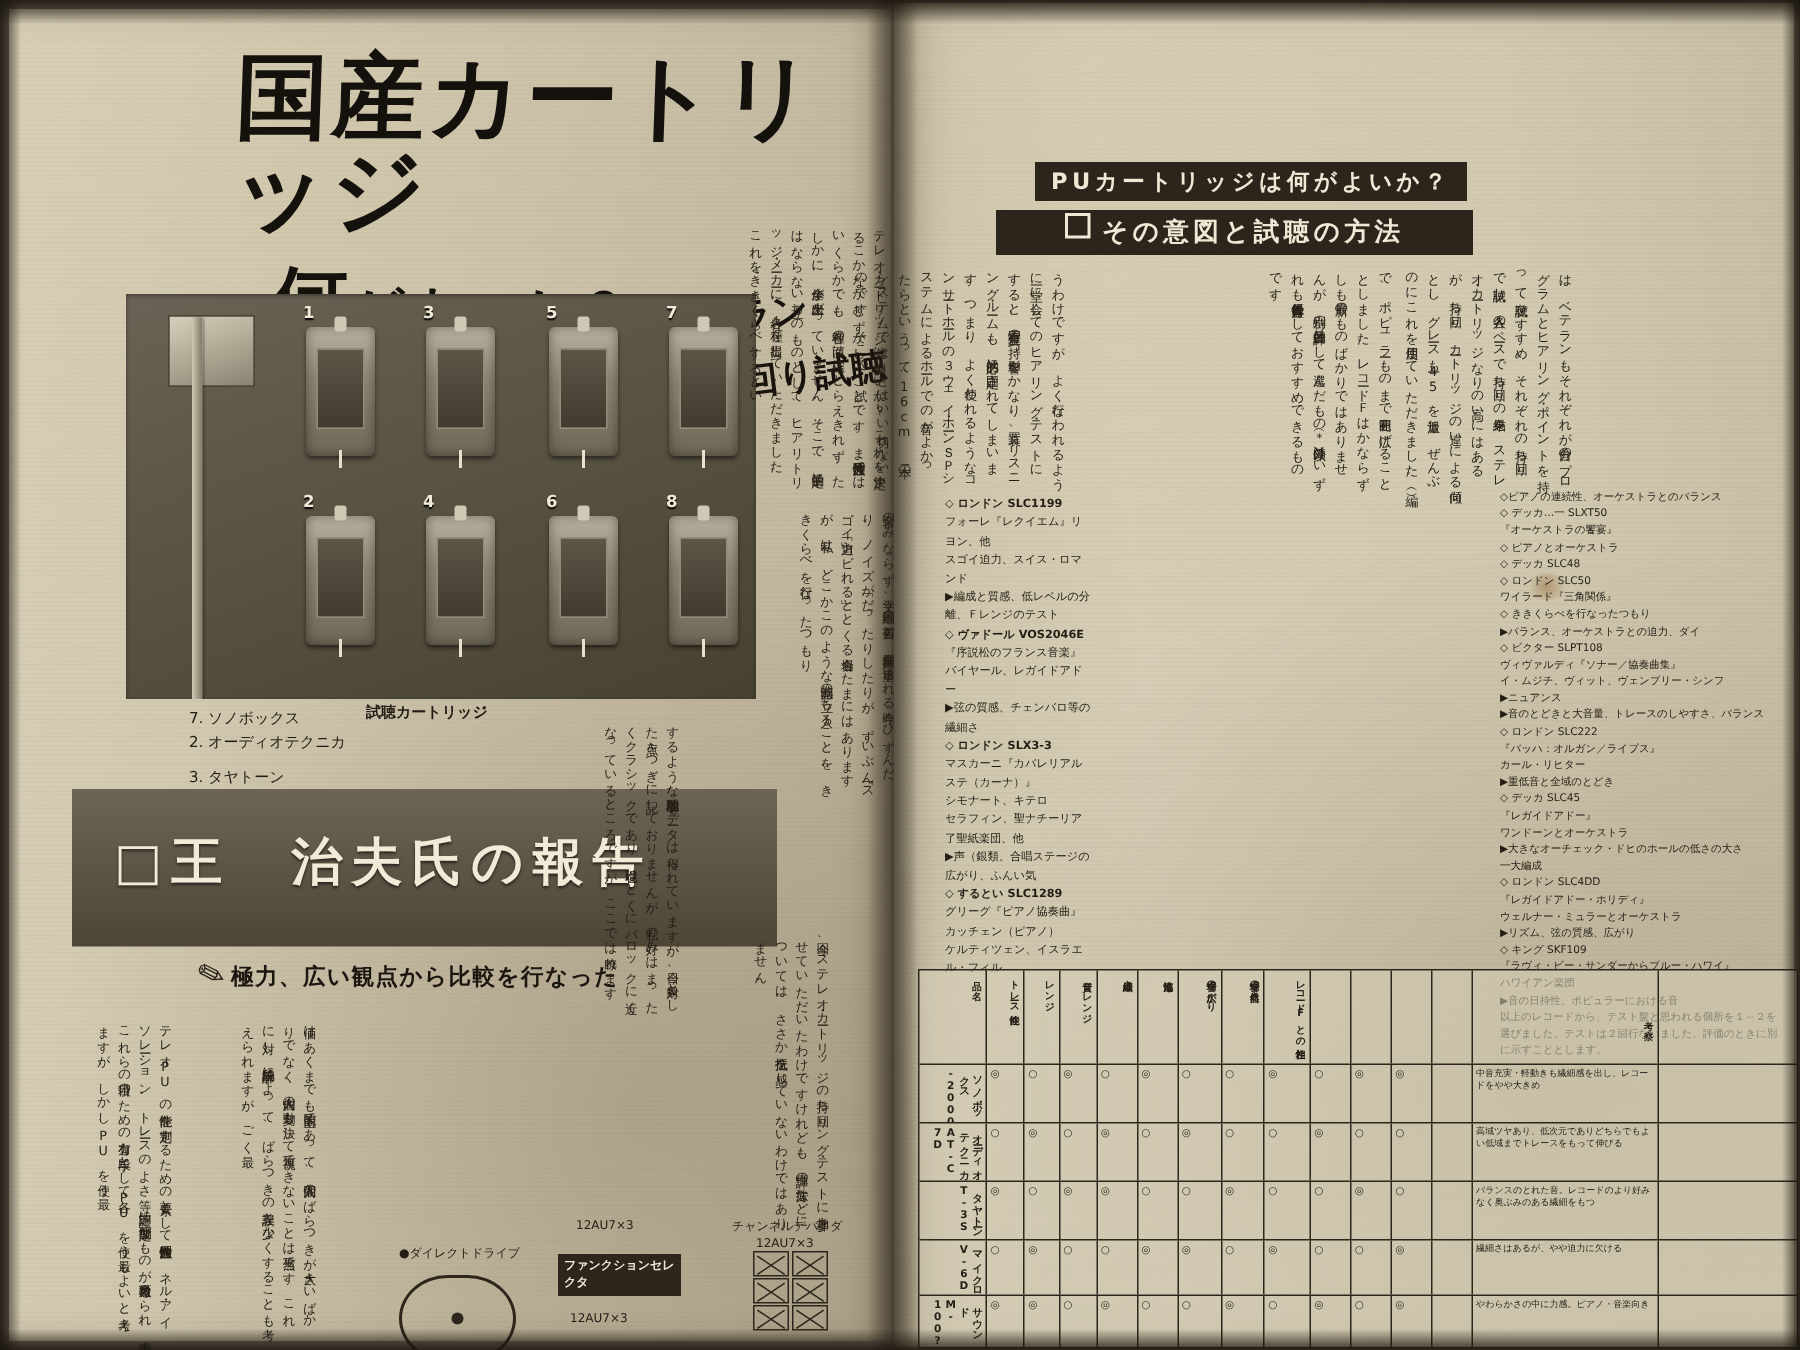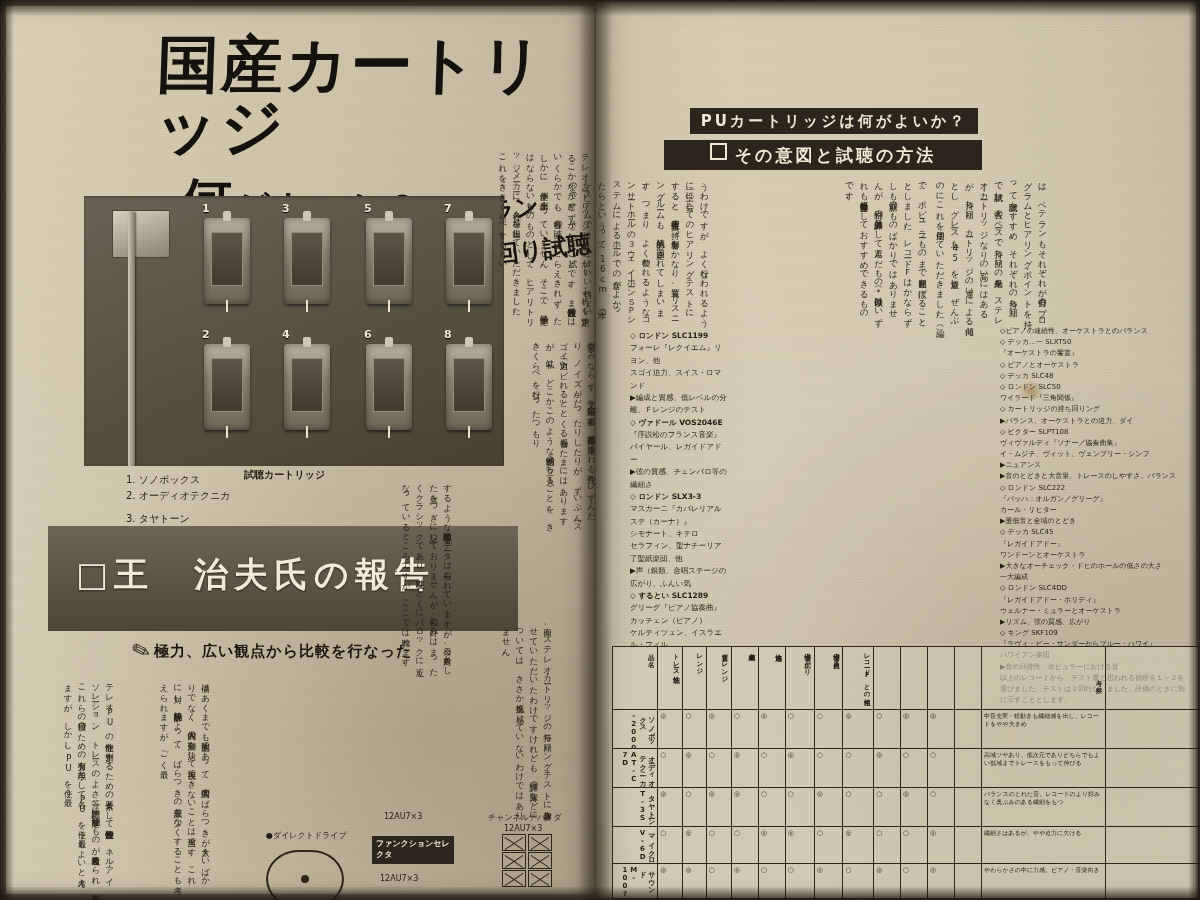--- a/index.html
+++ b/index.html
@@ -218,21 +218,21 @@
       <div class="cnum" style="left:280px;top:6px;">5</div>
       <div class="cnum" style="left:360px;top:6px;">7</div>
       <div class="cnum" style="left:118px;top:132px;">2</div>
       <div class="cnum" style="left:198px;top:132px;">4</div>
       <div class="cnum" style="left:280px;top:132px;">6</div>
       <div class="cnum" style="left:360px;top:132px;">8</div>
     </div>
 
     <div class="listen-title">試聴カートリッジ</div>
     <div class="cart-list">
-      <div>1. ソノボックス</div>
+      <div>7. ソノボックス</div>
       <div>2. オーディオテクニカ</div>
       <div style="height:8px"></div>
       <div>3. タヤトーン</div>
       <div>4. マイクロ精機</div>
       <div>5. サウンド</div>
       <div>6. ニート</div>
       <div>7. グレース</div>
       <div>8. デンオン</div>
       <div class="note">（この番号は評価順とは関係ありません）</div>
     </div>
@@ -305,29 +305,29 @@
   </div>
 
   <div class="rightlist blur">
     <div>◇ピアノの連続性、オーケストラとのバランス</div>
     <div>◇ デッカ…一 SLXT50</div>
     <div>『オーケストラの饗宴』</div>
     <div>◇ ピアノとオーケストラ</div>
     <div>◇ デッカ SLC48</div>
     <div>◇ ロンドン SLC50</div>
     <div>ワイラード『三角関係』</div>
-    <div>◇ カートリッジの持ち回りング</div>
+    <div>◇ ききくらべを行なったつもり</div>
     <div>▶バランス、オーケストラとの迫力、ダイ</div>
     <div>◇ ビクター SLPT108</div>
     <div>ヴィヴァルディ『ソナー／協奏曲集』</div>
     <div>イ・ムジチ、ヴィット、ヴェンブリー・シンフ</div>
     <div>▶ニュアンス</div>
     <div>▶音のとどきと大音量、トレースのしやすさ、バランス</div>
     <div>◇ ロンドン SLC222</div>
-    <div>『バッハ：オルガン／グリーグ』</div>
+    <div>『バッハ：オルガン／ライプス』</div>
     <div>カール・リヒター</div>
     <div>▶重低音と全域のとどき</div>
     <div>◇ デッカ SLC45</div>
     <div>『レガイドアドー』</div>
     <div>ワンドーンとオーケストラ</div>
     <div>▶大きなオーチェック・ドヒのホールの低さの大さ</div>
     <div>一大編成</div>
     <div>◇ ロンドン SLC4DD</div>
     <div>『レガイドアドー・ホリディ』</div>
     <div>ウェルナー・ミュラーとオーケストラ</div>

